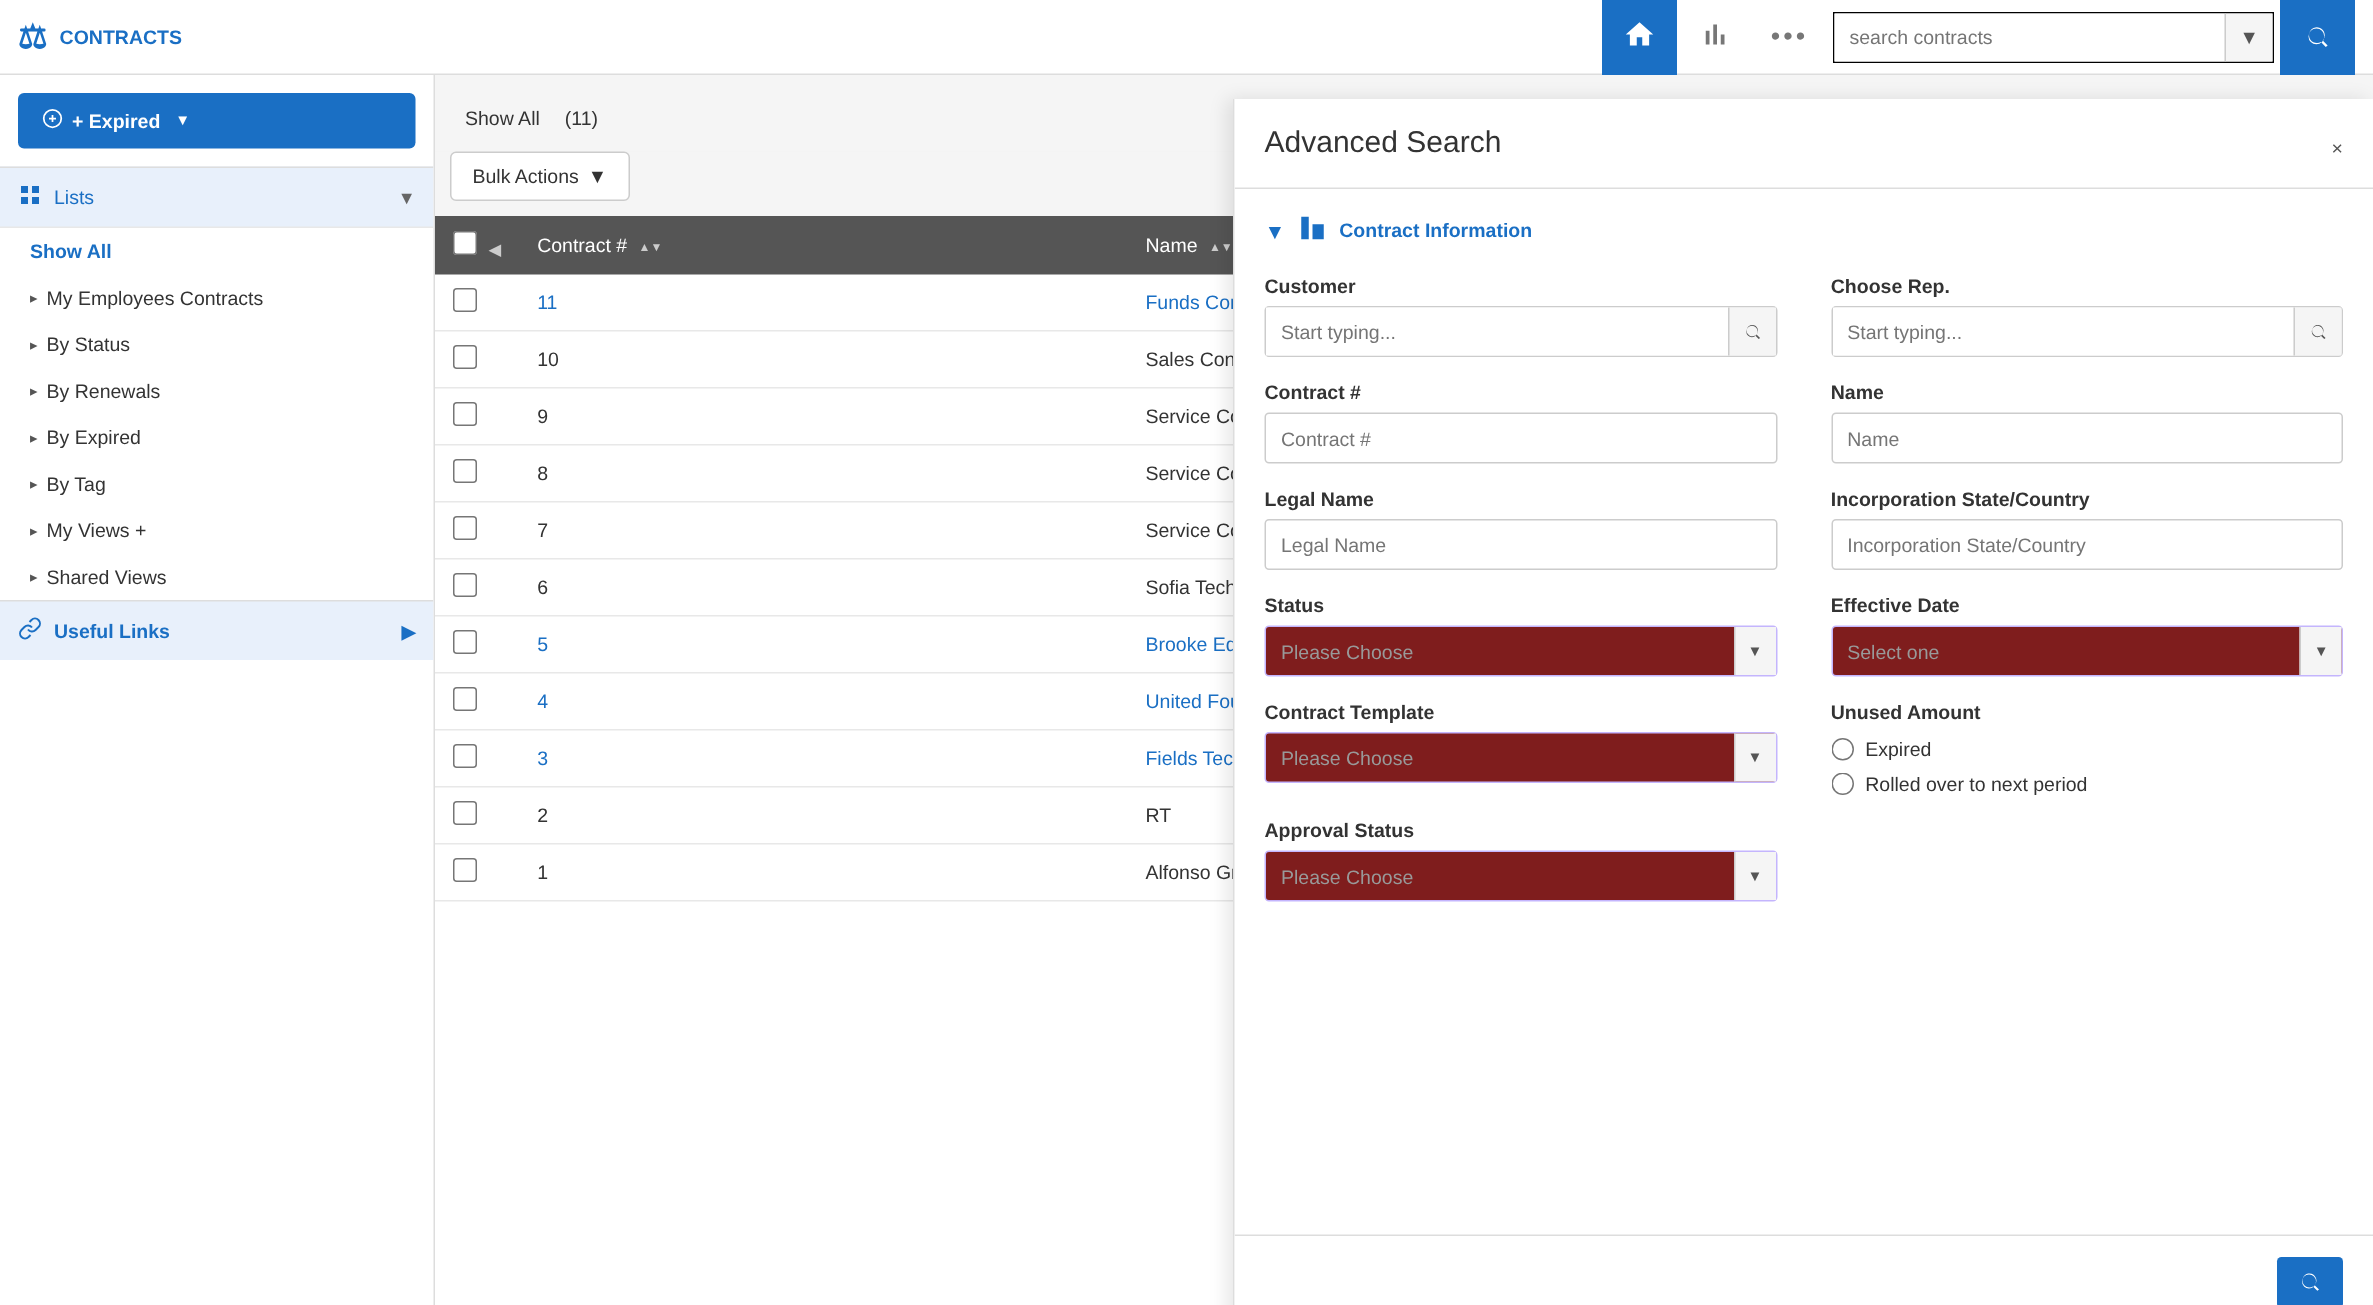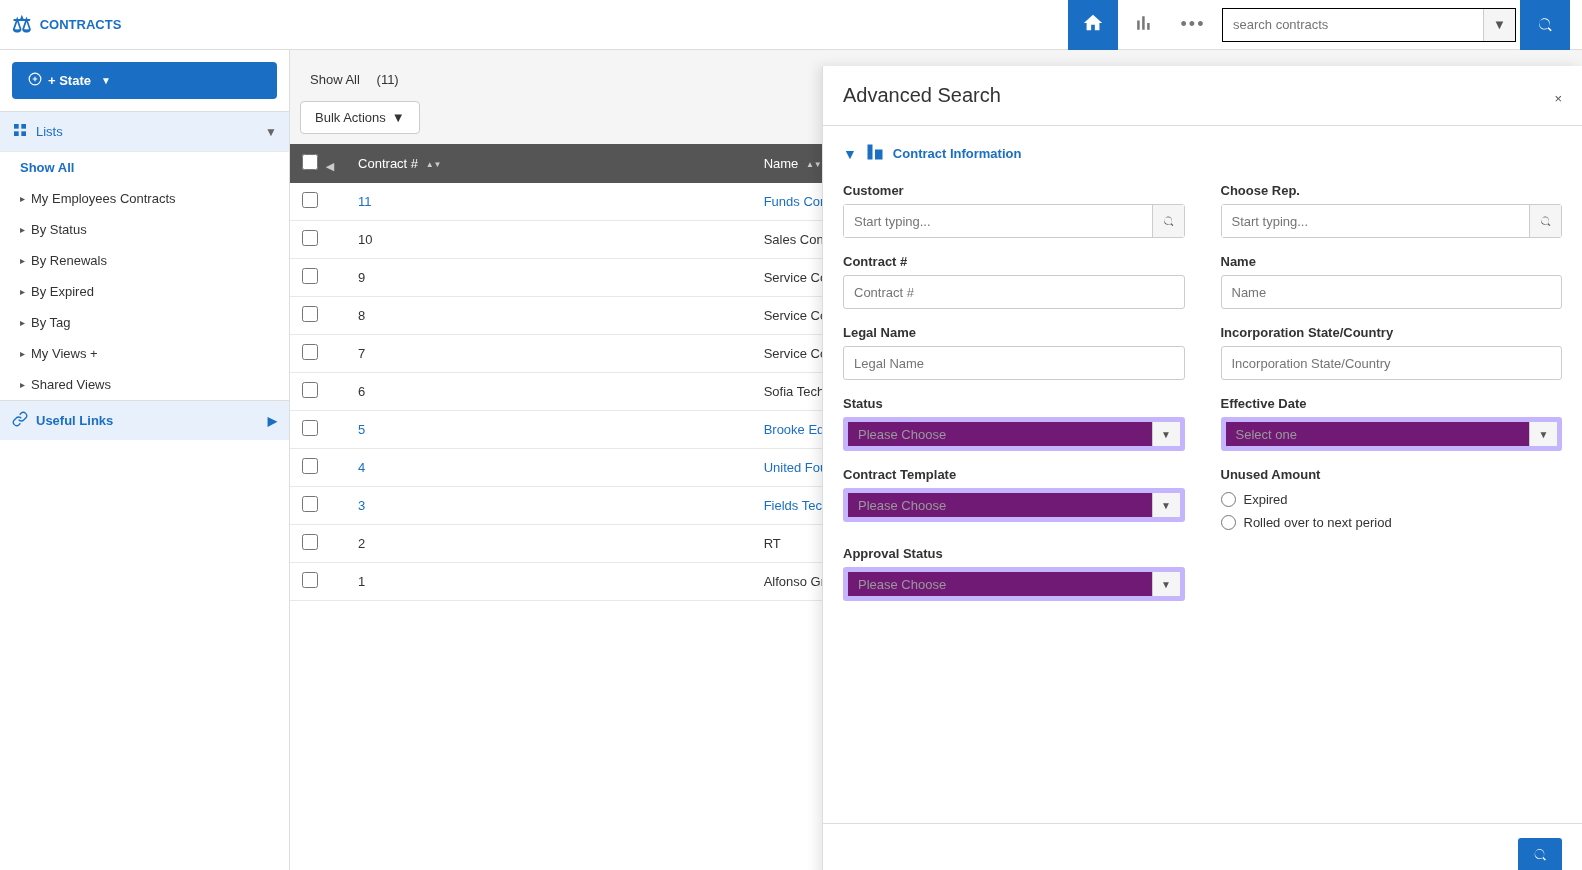--- a/index.html
+++ b/index.html
@@ -378,24 +378,24 @@
       cursor: pointer;
       display: flex;
       align-items: center;
       justify-content: center;
       color: #555;
       font-size: 13px;
     }
     .form-select-group {
       display: flex;
       align-items: center;
-      border: 5px solid #c4b5fd;
+      border: 1px solid #c4b5fd;
       border-radius: 3px;
       height: 34px;
-      background: #701a75;
+      background: #7f1d1d;
     }
     .form-select-group select {
       flex: 1;
       border: none;
       outline: none;
       padding: 0 10px;
       font-size: 13px;
       color: #999;
       height: 100%;
       background: transparent;
@@ -500,21 +500,21 @@
 <div class="main-layout">
 
   <div class="sidebar">
     <button class="sidebar-create-btn">
       <span>
         <svg width="14" height="14" viewBox="0 0 24 24" fill="white">
             <circle cx="12" cy="12" r="10" stroke="white" stroke-width="2" fill="none"></circle>
             <path d="M12 8v8M8 12h8" stroke="white" stroke-width="2"></path>
           </svg>
       </span>
-      <span>+ State</span>
+      <span>+ Expired</span>
       <span style="margin-left:4px; font-size:10px;">▼</span>
     </button>
 
     <div class="sidebar-lists-header">
       <div class="sidebar-lists-header-left">
         <span>
           <svg width="16" height="16" viewBox="0 0 24 24" fill="#1a6fc4">
               <rect x="3" y="3" width="7" height="7"></rect>
               <rect x="14" y="3" width="7" height="7"></rect>
               <rect x="3" y="14" width="7" height="7"></rect>

